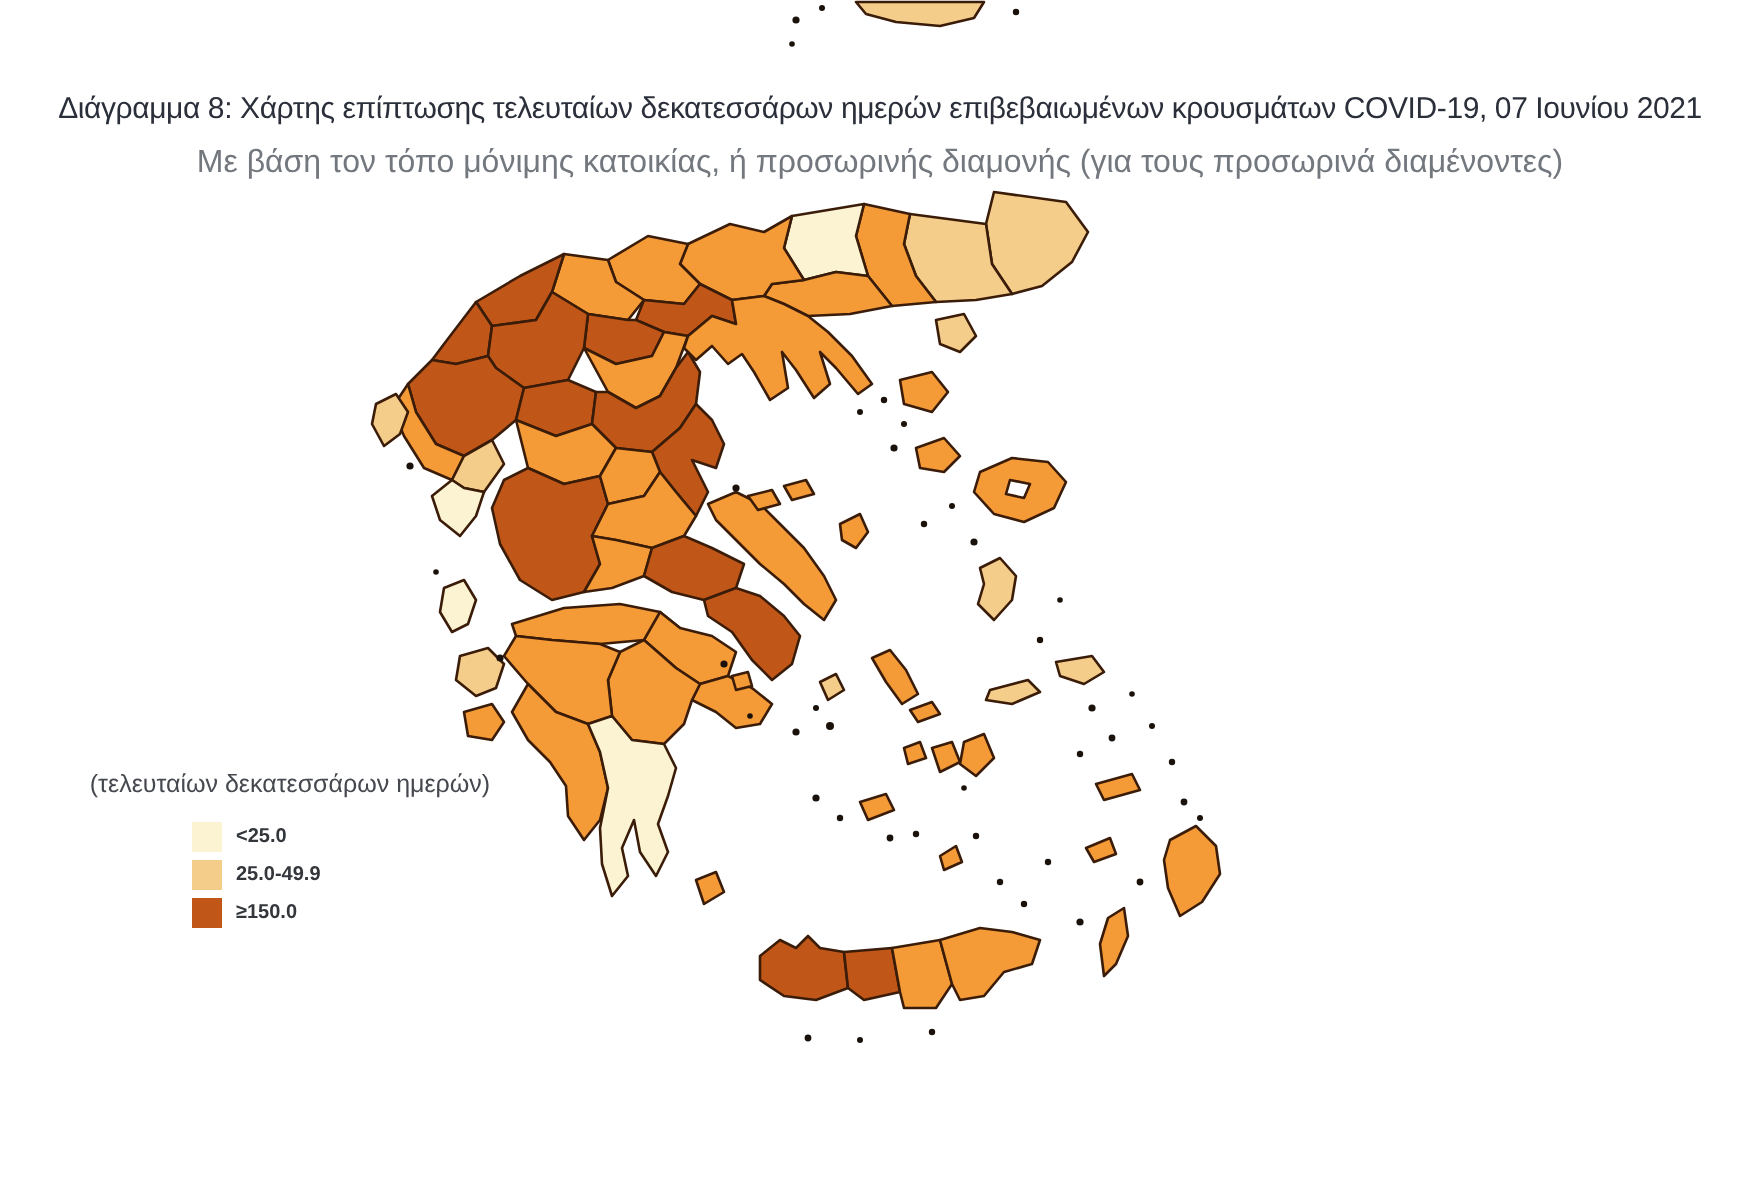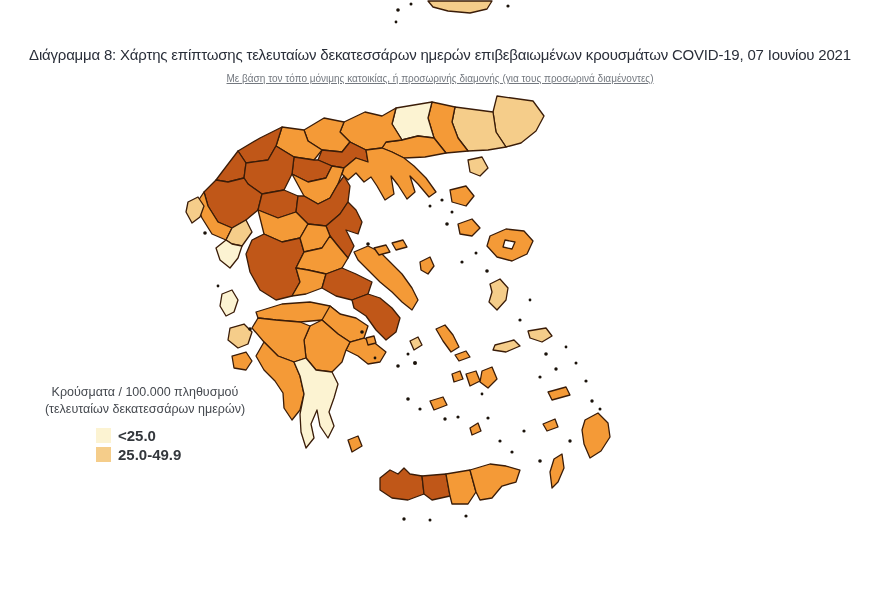--- a/index.html
+++ b/index.html
@@ -6,33 +6,33 @@
   .page {
     position:relative; width:880px; height:590px; background:#ffffff;
     font-family:"Liberation Sans", sans-serif; overflow:hidden;
   }
   .title {
     position:absolute; top:46px; left:0; width:880px; text-align:center;
     font-size:15px; font-weight:normal; color:#2a2f3a; letter-spacing:-0.2px;
   }
   .subtitle {
     position:absolute; top:73px; left:0; width:880px; text-align:center;
-    font-size:10px; color:#73787f;text-decoration:underline;
+    font-size:16px; color:#73787f;
   }
   .map-svg { position:absolute; left:0; top:0; width:880px; height:590px; }
   .region { stroke:#3a1c08; stroke-width:1.3; stroke-linejoin:round; stroke-linecap:round; }
   .islet  { fill:#1a120a; stroke:none; }
   .legend {
     position:absolute; left:22px; top:384px; width:246px; color:#3c4146;
   }
   .legend-title { text-align:center; font-size:12.5px; line-height:17px; color:#45494f; }
   .legend-items { margin-top:8px; margin-left:74px; }
   .legend-item { display:flex; align-items:center; height:19px; }
   .legend-swatch { width:15px; height:15px; margin-right:7px; flex:0 0 15px; }
-  .legend-label { font-size:15px; font-weight:bold; color:#33373c; }
+  .legend-label { font-size:10px; font-weight:bold; color:#33373c; }
 </style>
 </head>
 <body>
 
 <div class="page">
 
   <div class="title">Διάγραμμα 8: Χάρτης επίπτωσης τελευταίων δεκατεσσάρων ημερών επιβεβαιωμένων κρουσμάτων COVID-19, 07 Ιουνίου 2021</div>
   <div class="subtitle">Με βάση τον τόπο μόνιμης κατοικίας, ή προσωρινής διαμονής (για τους προσωρινά διαμένοντες)</div>
 
   <svg class="map-svg" viewBox="0 0 880 590" xmlns="http://www.w3.org/2000/svg">
@@ -151,28 +151,31 @@
         <circle cx="430" cy="520" r="1.5" class="islet"></circle>
         <circle cx="466" cy="516" r="1.6" class="islet"></circle>
         <circle cx="368" cy="244" r="1.8" class="islet"></circle>
         <circle cx="530" cy="300" r="1.4" class="islet"></circle>
         <circle cx="482" cy="394" r="1.4" class="islet"></circle>
       </g>
   </svg>
 
   <div class="legend">
     <div class="legend-title">
-      <div>Κρούσματα / 100.000 πληθυσμού</div>
       <div>(τελευταίων δεκατεσσάρων ημερών)</div>
     </div>
     <div class="legend-items">
       <div class="legend-item">
         <span class="legend-swatch" style="background: rgb(252, 243, 210);"></span>
         <span class="legend-label">&lt;25.0</span>
       </div>
       <div class="legend-item">
         <span class="legend-swatch" style="background: rgb(245, 205, 138);"></span>
         <span class="legend-label">25.0-49.9</span>
       </div>
+      <div class="legend-item">
+        <span class="legend-swatch" style="background: rgb(192, 87, 24);"></span>
+        <span class="legend-label">≥150.0</span>
+      </div>
     </div>
   </div>
 
 </div>
 
 </body></html>

